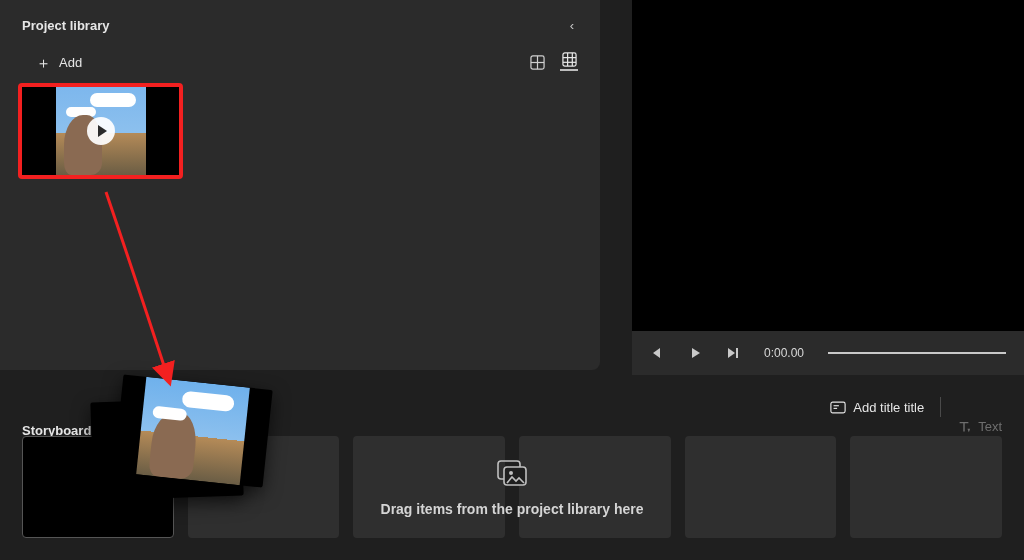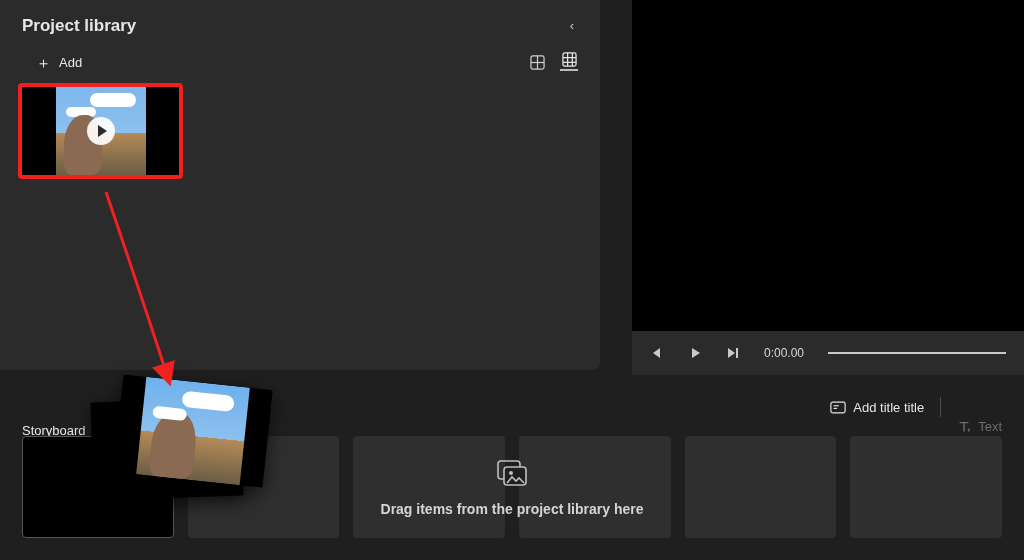--- a/index.html
+++ b/index.html
@@ -24,21 +24,21 @@
     background: #2b2b2b;
     border-radius: 0 0 8px 0;
     position: relative;
   }
   .lib-header {
     display: flex;
     align-items: center;
     justify-content: space-between;
     padding: 14px 22px 8px 22px;
   }
-  .lib-title { font-weight: 600; font-size: 17px; }
+  .lib-title { font-weight: 600; font-size: 13px; }
   .collapse { color: #c8c8c8; font-size: 13px; cursor: pointer; padding:4px;}
   .lib-toolbar {
     display: flex;
     align-items: center;
     justify-content: space-between;
     padding: 8px 22px 6px 36px;
   }
   .add-btn {
     display: flex; align-items: center; gap: 8px;
     color: #e6e6e6; font-size: 13px; cursor: pointer;
@@ -108,21 +108,21 @@
 
   
   .storyboard {
     position:absolute; left:0; right:0; bottom:0; top:386px;
     padding: 0 22px;
   }
   .sb-header {
     display:flex; align-items:center; justify-content:space-between;
     height:42px;
   }
-  .sb-title { font-weight:400; font-size:13px;margin-top:46px; }
+  .sb-title { font-weight:700; font-size:13px;margin-top:46px; }
   .sb-actions { display:flex; align-items:center; gap:16px; }
   .sb-action { display:flex; align-items:center; gap:7px; color:#e6e6e6; font-size:13px; cursor:pointer;}
   .sb-action.disabled { color:#6e6e6e; cursor:default;margin-top:39px; }
   .divider { width:1px; height:20px; background:#4a4a4a; }
   .sb-slots {
     display:flex; gap:14px; margin-top:8px; position:relative;
   }
   .slot {
     width:152px; height:102px; background:#2f2f2f;
     border-radius:4px;

